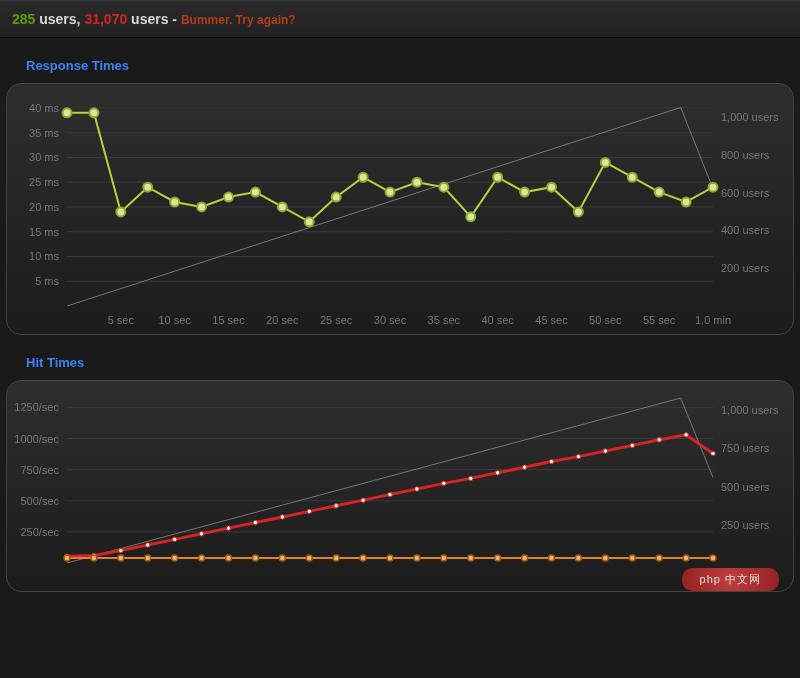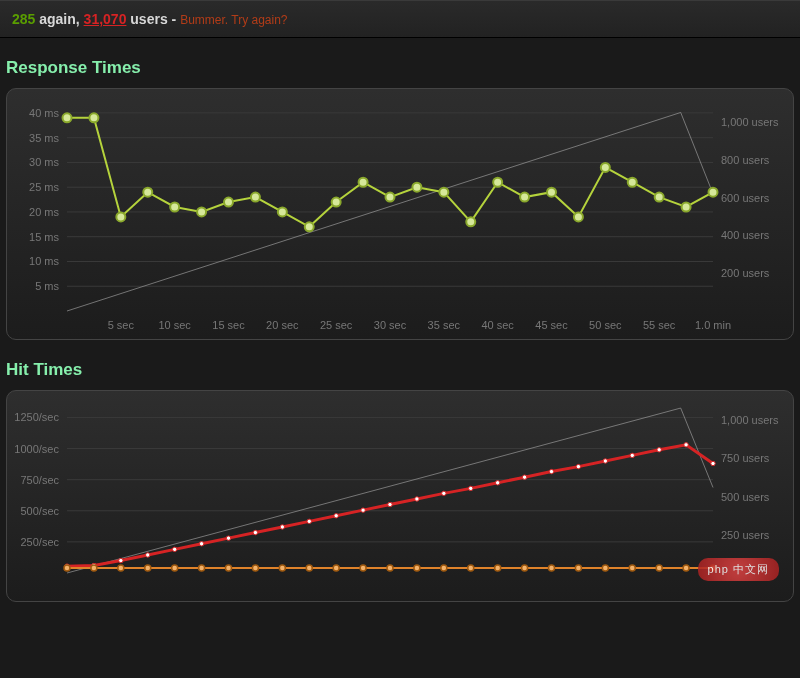--- a/index.html
+++ b/index.html
@@ -14,58 +14,59 @@
   }
   .summary-bar {
     background: linear-gradient(#2a2a2a,#222);
     border-top: 1px solid #3a3a3a;
     border-bottom: 1px solid #000;
     padding: 10px 12px;
     font-size: 14px;
     font-weight: bold;
   }
   .summary-hits { color: #5a9e00; text-align: center; }
-  .summary-errors { color: #d62324; text-decoration: underline; }
+  .summary-errors { color: #d62324; }
   .summary-text { color: #d8d8d8; font-weight: bold; }
-  .summary-msg { color: #b23c18; font-size: 12px; font-weight: normal; }
+  .summary-msg { color: #b23c18; font-size: 12px; font-weight: bold; }
   .section-title {
-    color: #86efac;
-    font-size: 17px;
+    color: #3b82f6;
+    font-size: 13px;
     font-weight: bold;
     padding: 20px 0 10px 6px;
+    margin-left: 20px;
   }
   .chart-panel {
     position: relative;
     margin: 0 6px;
     background: linear-gradient(#2e2e2e,#1c1c1c);
     border: 1px solid #444;
-    border-radius: 10px;
+    border-radius: 15px;
   }
   svg { display: block; }
   .axis-label { fill: #777; font-size: 11px; }
   .grid-line { stroke: #3a3a3a; stroke-width: 1; }
   .bg-line { stroke: #999; stroke-width: 1; fill: none; opacity: 0.7; }
   .line-green { stroke: #b5d33c; stroke-width: 2; fill: none; }
   .pt-green { fill: #d6e89a; stroke: #8aa82c; stroke-width: 2; }
   .line-red { stroke: #d62324; stroke-width: 3; fill: none; }
   .pt-red { fill: #fff; stroke: #d62324; stroke-width: 1; }
   .line-orange { stroke: #e0832a; stroke-width: 2; fill: none; }
   .pt-orange { fill: #f3b26a; stroke: #a05a10; stroke-width: 1.5; }
   .watermark {
-    position: absolute; right: 14px; bottom: 20px;
+    position: absolute; right: 14px; bottom: 0;
     background: radial-gradient(circle,#d44,#a22);
-    color: #fff; font-size: 11px; padding: 4px 10px;
+    color: #fff; font-size: 11px; padding: 4px 18px;
     border-radius: 10px; opacity: 0.85; letter-spacing: 1px;
   }
 </style>
 </head>
 <body>
 
 <div class="summary-bar">
-  <span class="summary-hits">285</span><span class="summary-text"> again, </span><span class="summary-errors">31,070</span><span class="summary-text"> users - </span><span class="summary-msg">Bummer. Try again?</span>
+  <span class="summary-hits">285</span><span class="summary-text"> users, </span><span class="summary-errors">31,070</span><span class="summary-text"> users - </span><span class="summary-msg">Bummer. Try again?</span>
 </div>
 
 <div class="section-title">Response Times</div>
 <div class="chart-panel">
   <svg id="chart1" width="786" height="250">
       <line class="grid-line" x1="60" y1="23.904761904761926" x2="706" y2="23.904761904761926"></line>
       <text class="axis-label" x="52" y="27.904761904761926" text-anchor="end">40 ms</text>
       <line class="grid-line" x1="60" y1="48.66666666666666" x2="706" y2="48.66666666666666"></line>
       <text class="axis-label" x="52" y="52.66666666666666" text-anchor="end">35 ms</text>
       <line class="grid-line" x1="60" y1="73.42857142857142" x2="706" y2="73.42857142857142"></line>

